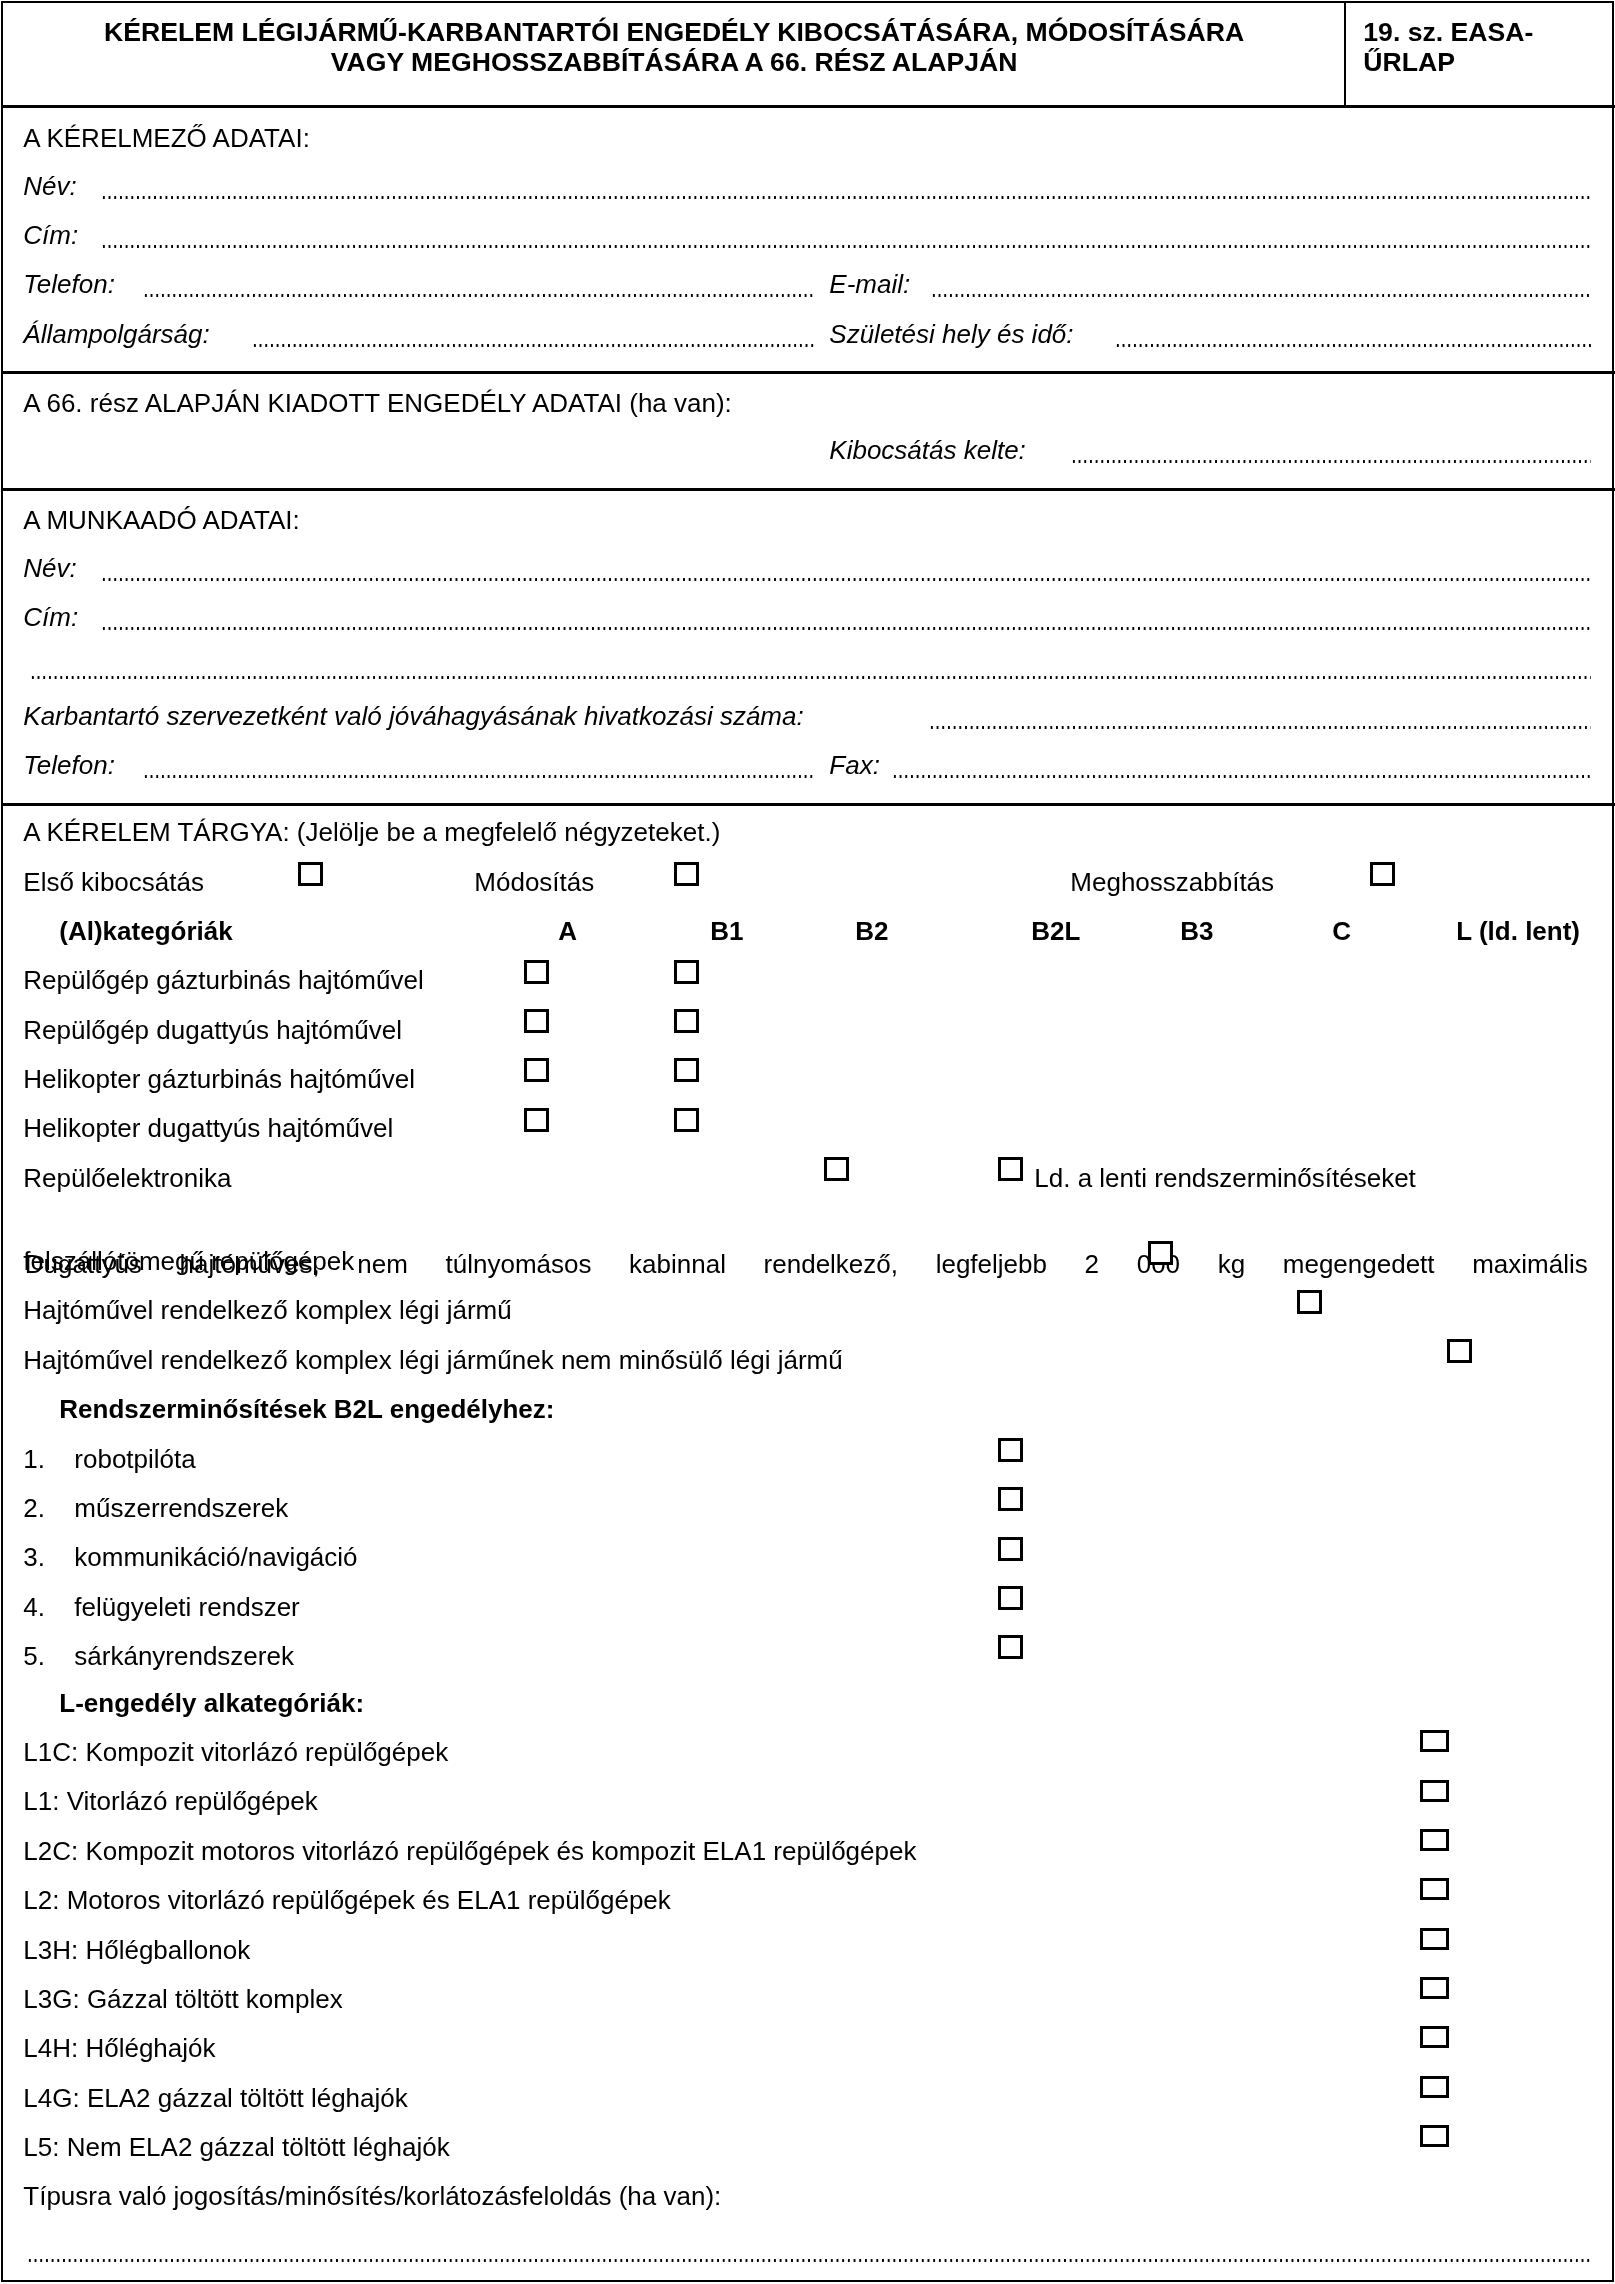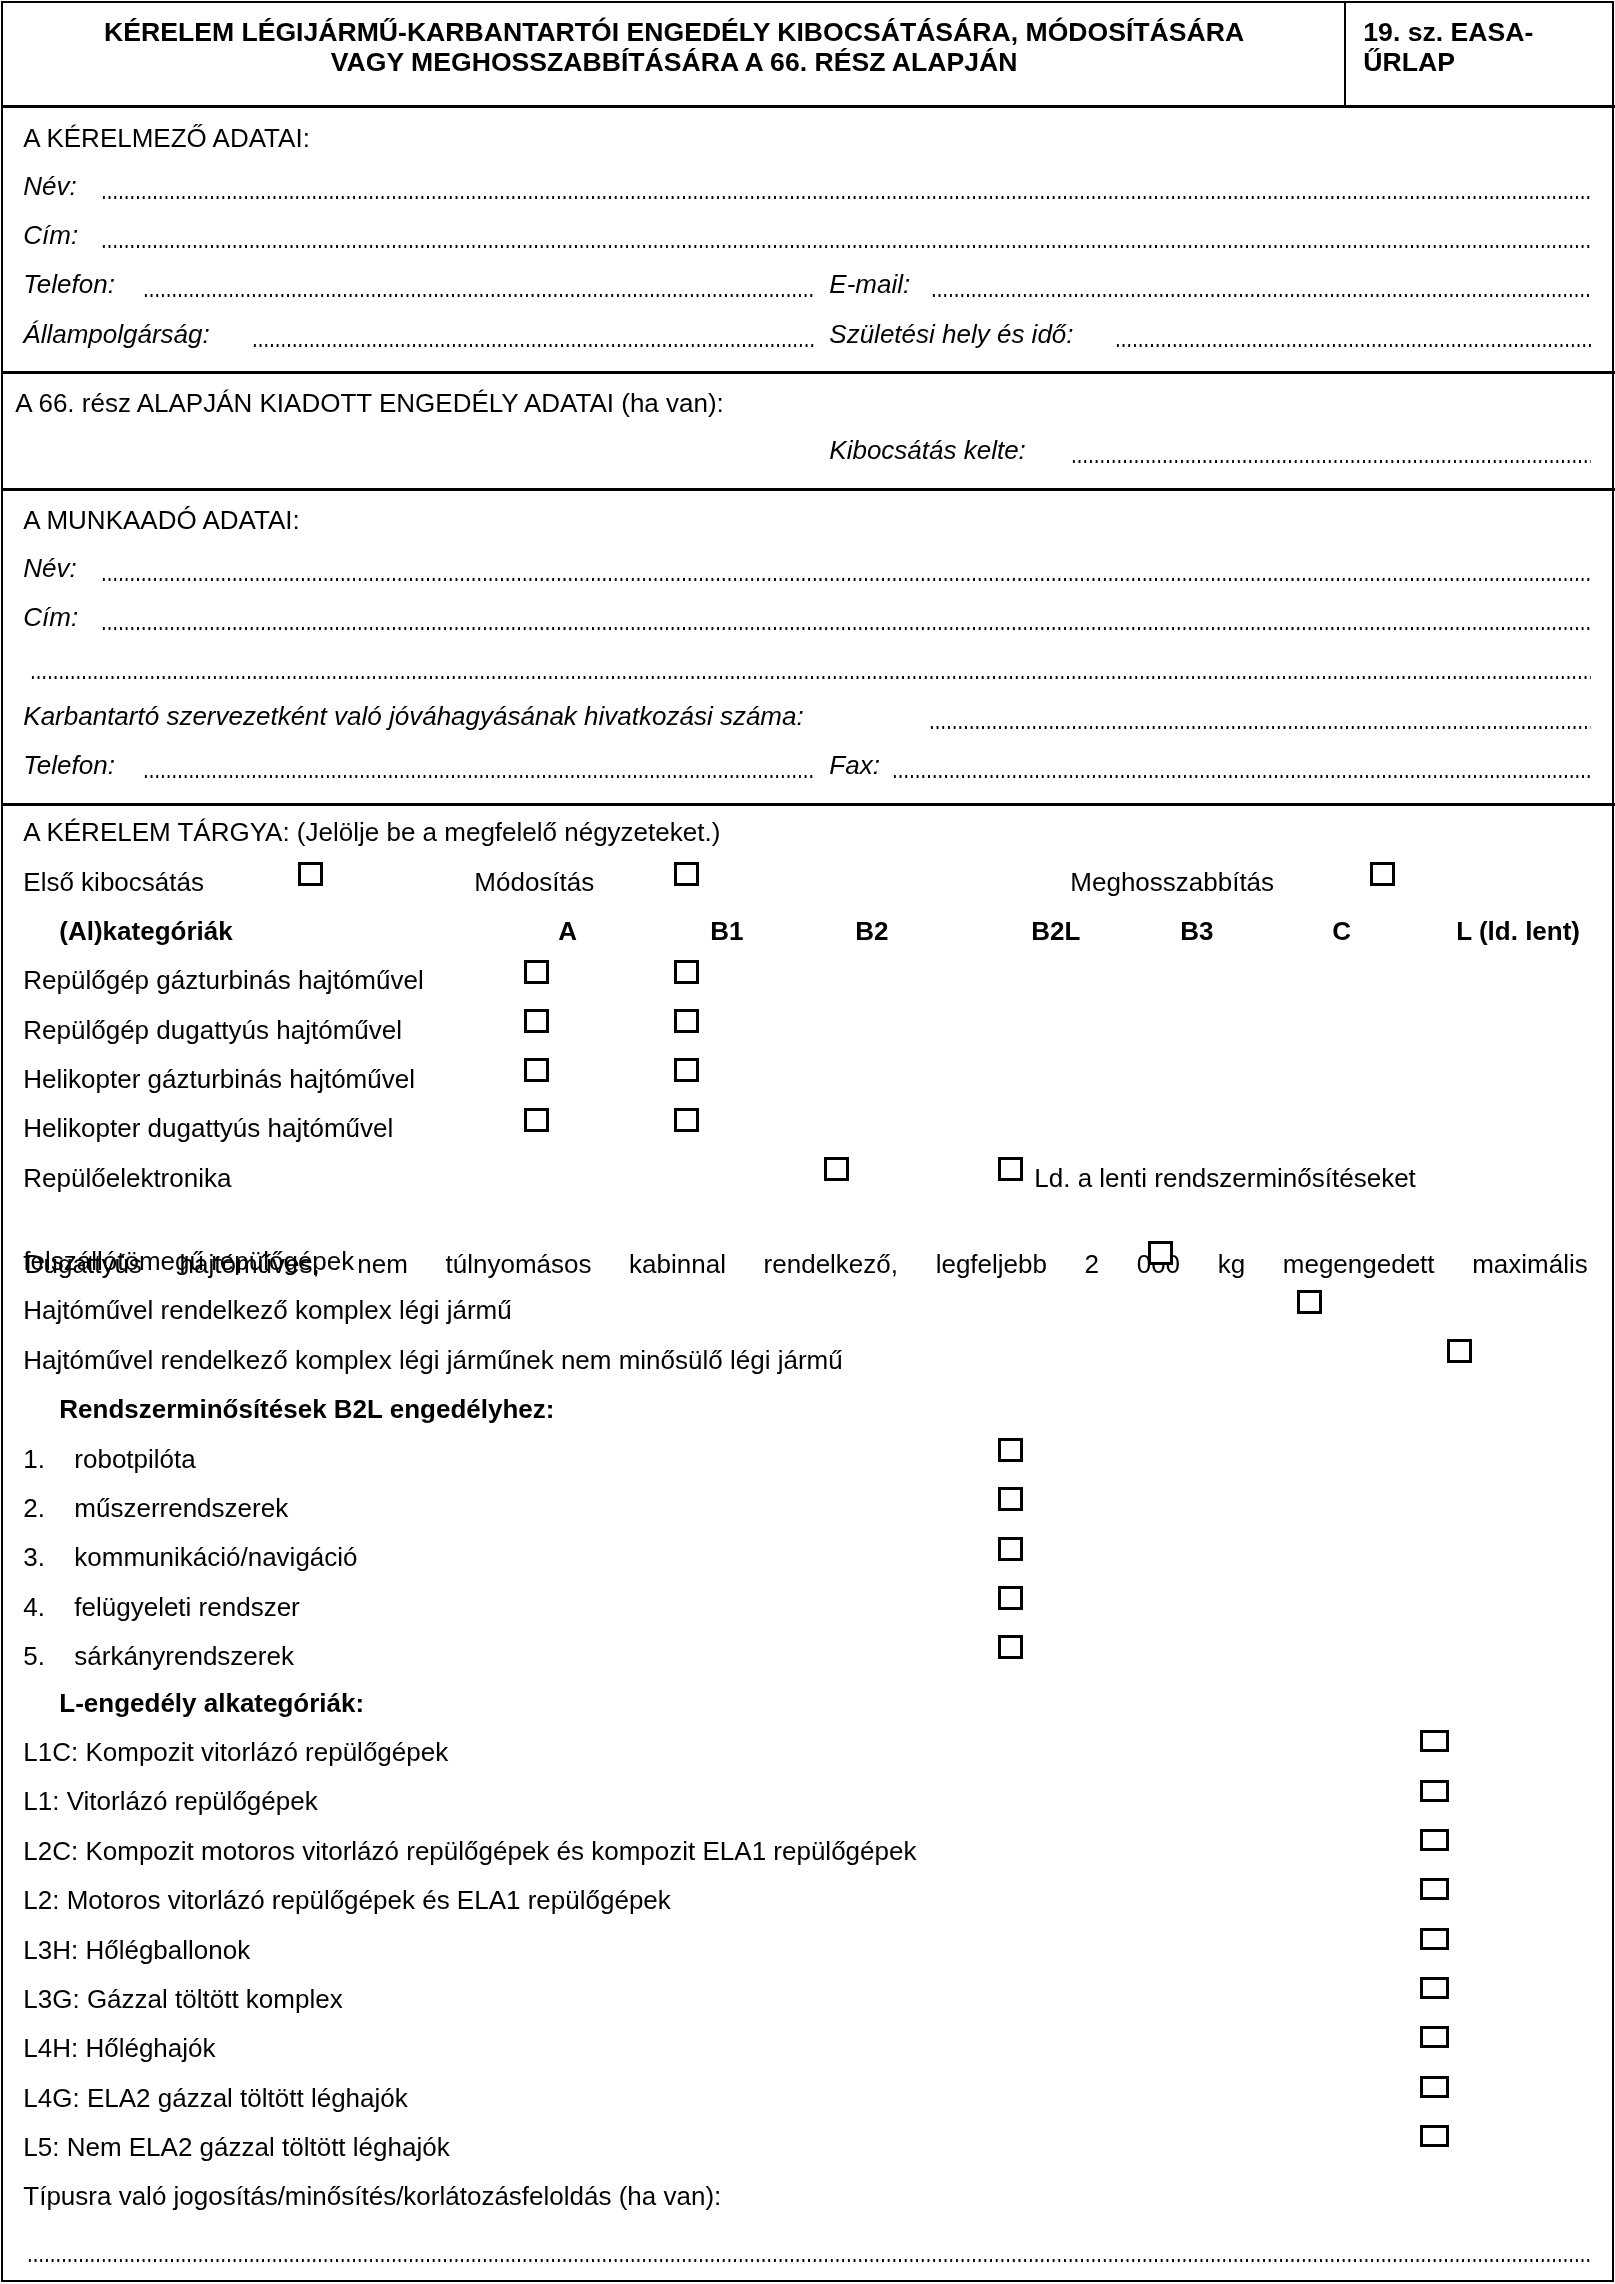--- a/index.html
+++ b/index.html
@@ -74,21 +74,21 @@
   <div class="field" style="left:826px;top:318px;width:762px">
     <span class="lbl">Születési hely és idő:</span>
     <span class="line" style="left:286px;right:0"></span>
   </div>
   <div class="field" style="left:20px;top:318px;width:791px">
     <span class="lbl">Állampolgárság:</span>
     <span class="line" style="left:229px;right:0"></span>
   </div>
   <div class="hline" style="top:368px"></div>
 
-  <div class="t" style="left:12px;top:387px">A 66. rész ALAPJÁN KIADOTT ENGEDÉLY ADATAI (ha van):</div>
+  <div class="t" style="left:20px;top:387px">A 66. rész ALAPJÁN KIADOTT ENGEDÉLY ADATAI (ha van):</div>
   <div class="field" style="left:826px;top:434px;width:762px">
     <span class="lbl">Kibocsátás kelte:</span>
     <span class="line" style="left:242px;right:0"></span>
   </div>
   <div class="hline" style="top:485px"></div>
 
   <div class="t" style="left:20px;top:504px">A MUNKAADÓ ADATAI:</div>
   <div class="field" style="left:20px;top:552px;width:1568px">
     <span class="lbl">Név:</span>
     <span class="line" style="left:78px;right:0"></span>

